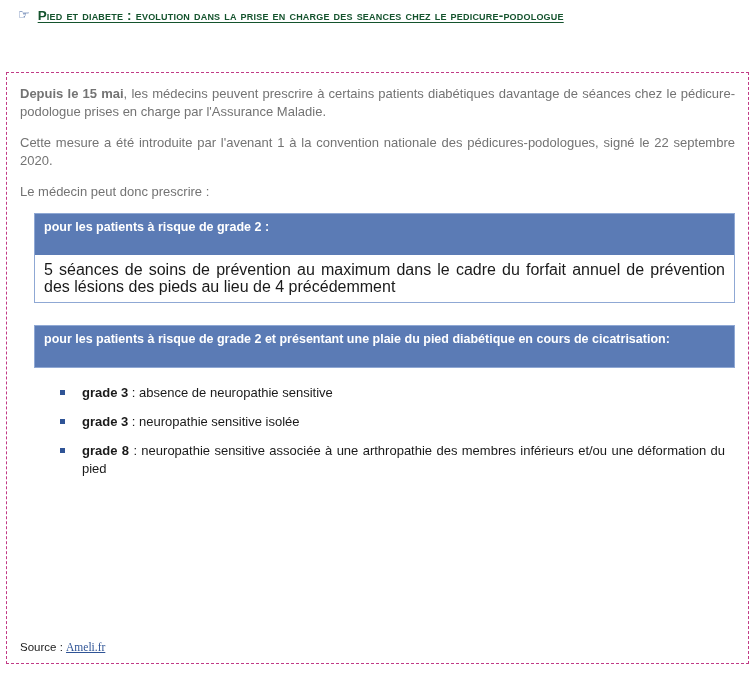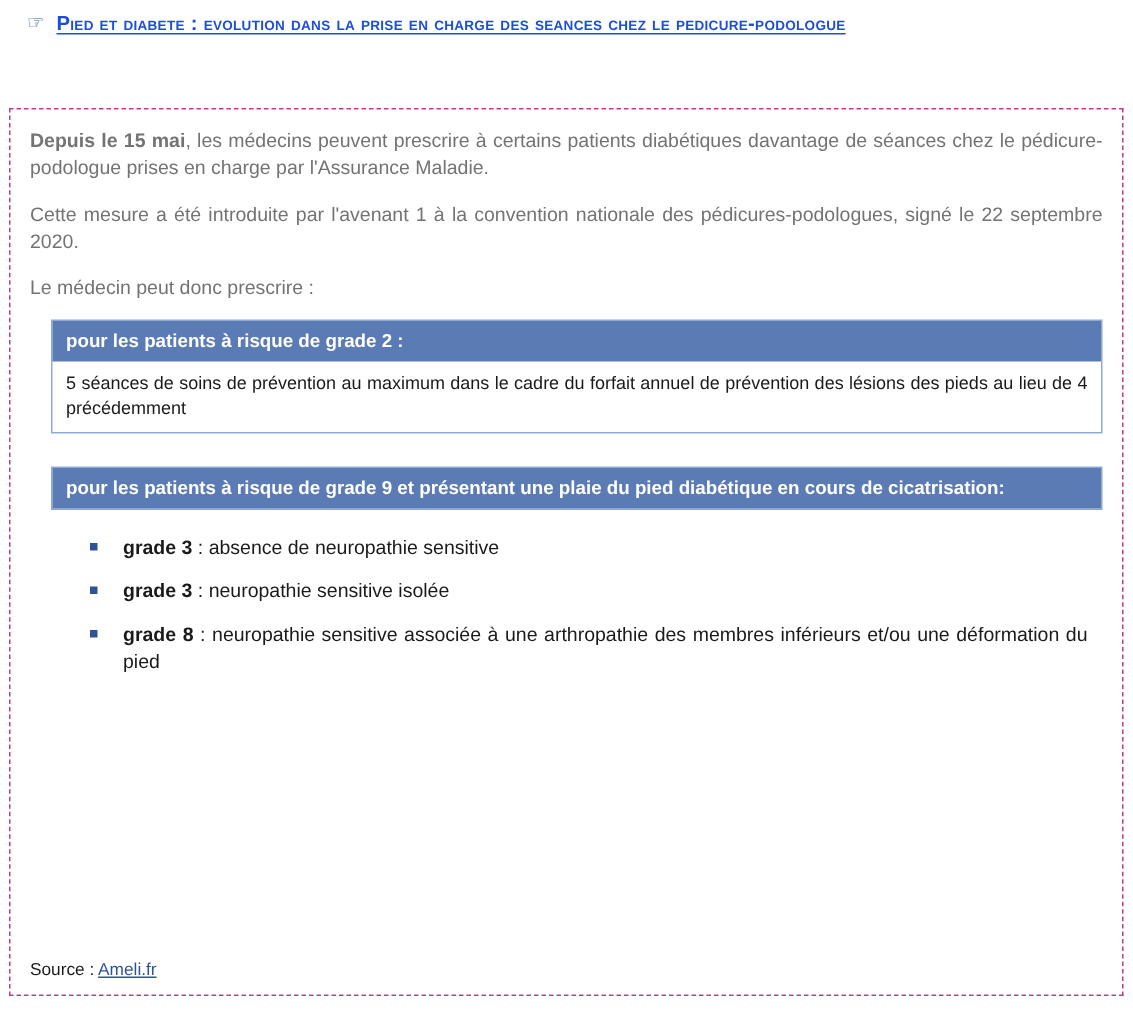--- a/index.html
+++ b/index.html
@@ -30,21 +30,21 @@
   }
   .pointer-icon {
     color: #2f5496;
     font-size: 13px;
     line-height: 18px;
     margin-left: -24px;
     margin-right: 8px;
     flex: 0 0 auto;
   }
   .doc-title {
-    color: #1d4ed8;
+    color: #14532d;
     font-weight: bold;
     font-size: 13.5px;
     line-height: 20px;
     font-variant: small-caps;
     text-transform: none;
     letter-spacing: 0.2px;
     text-decoration: underline;
     text-underline-offset: 2px;
   }
 
@@ -77,25 +77,25 @@
     margin: 0 0 16px 14px;
     width: 701px;
     background: #ffffff;
   }
   .block-header {
     background: #5b7bb5;
     color: #ffffff;
     font-weight: bold;
     font-size: 12.5px;
     line-height: 17px;
-    padding: 5px 9px 5px 9px;
+    padding: 5px 9px 19px 9px;
     text-align: justify;
   }
   .block-body {
-    font-size: 12px;
+    font-size: 16px;
     line-height: 17px;
     padding: 6px 9px 7px 9px;
     color: #1a1a1a;
     text-align: justify;
   }
 
   .spacer-10 { height: 6px; }
 
   
   ul.grades {
@@ -126,20 +126,21 @@
     position: absolute;
     left: 13px;
     bottom: 8px;
     font-size: 11.5px;
     line-height: 15px;
     color: #1a1a1a;
   }
   .source a {
     color: #2f5496;
     text-decoration: underline;
+    font-family: Liberation Serif, serif;
   }
 </style>
 </head>
 <body>
 
 <div class="page">
 
   <div class="title-row">
     <span class="pointer-icon">☞</span>
     <span class="doc-title">Pied et diabete : evolution dans la prise en charge des seances chez le pedicure-podologue</span>
@@ -156,21 +157,21 @@
     <p class="para tight">Le médecin peut donc prescrire :</p>
 
     <div class="block">
       <div class="block-header">pour les patients à risque de grade 2 :</div>
       <div class="block-body">5 séances de soins de prévention au maximum dans le cadre du forfait annuel de prévention des lésions des pieds au lieu de 4 précédemment</div>
     </div>
 
     <div class="spacer-10"></div>
 
     <div class="block">
-      <div class="block-header">pour les patients à risque de grade 9 et présentant une plaie du pied diabétique en cours de cicatrisation:</div>
+      <div class="block-header">pour les patients à risque de grade 2 et présentant une plaie du pied diabétique en cours de cicatrisation:</div>
     </div>
 
 
     <ul class="grades">
       <li>
         <span class="sq"></span>
         <b>grade 3</b><span> : absence de neuropathie sensitive</span>
       </li>
       <li>
         <span class="sq"></span>

